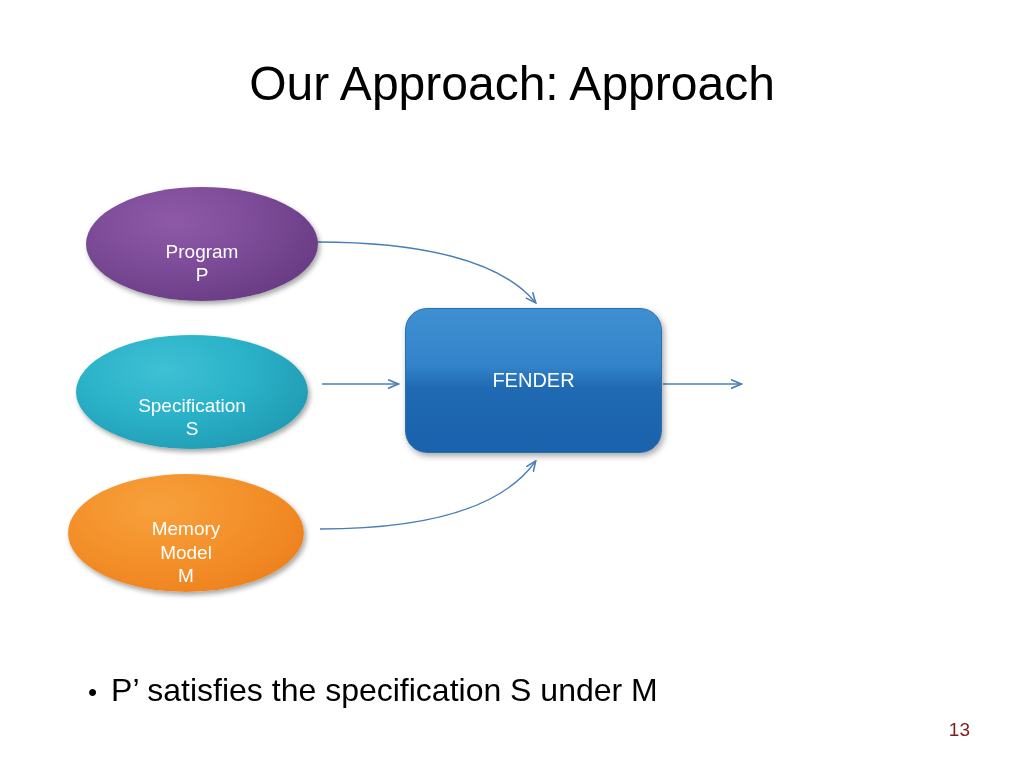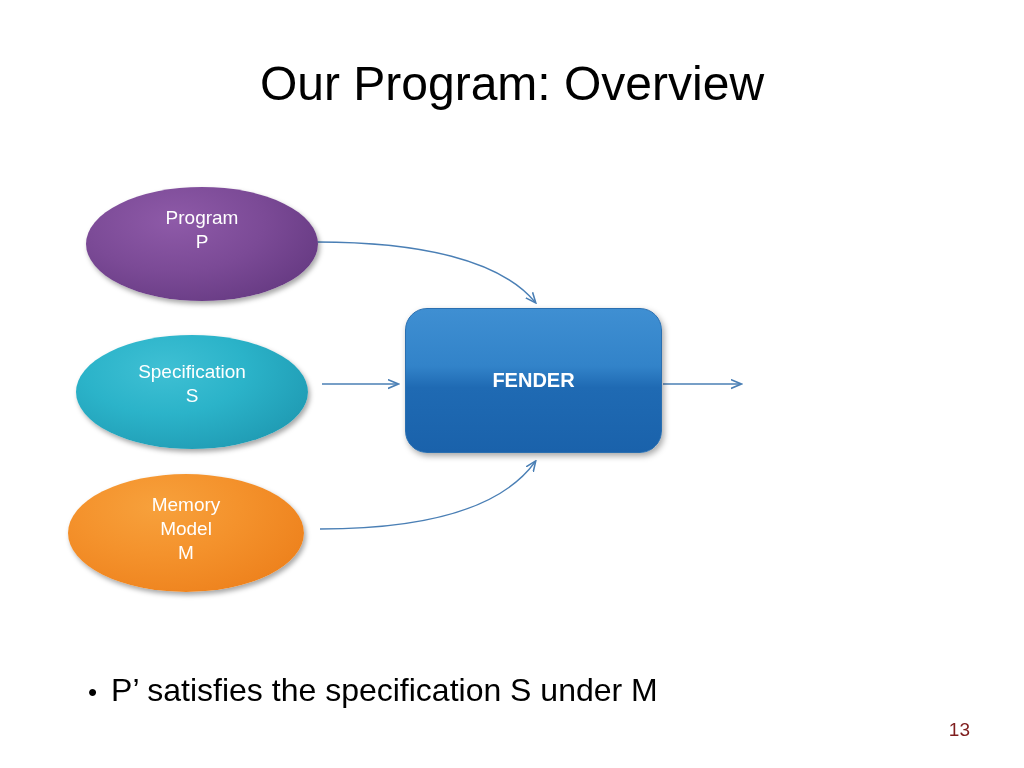--- a/index.html
+++ b/index.html
@@ -52,20 +52,21 @@
     display: flex;
     align-items: center;
     justify-content: center;
     text-align: center;
     color: #ffffff;
     line-height: 1.25;
     box-sizing: border-box;
   }
   .ellipse {
     border-radius: 50%;
+    align-items: flex-end;
   }
   .node-label {
     display: block;
     width: 100%;
     white-space: pre-line;
   }
 
   
   #node-program-p {
     left: 86px;
@@ -107,21 +108,21 @@
     left: 405px;
     top: 158px;
     width: 257px;
     height: 145px;
     border-radius: 22px;
     background: linear-gradient(180deg, #3f8fd2 0%, #3283c9 40%, #1f6ab3 55%, #1a62ab 100%);
     border: 1px solid #2a6fb0;
     box-shadow: 2px 3px 6px rgba(0,0,0,0.35);
     font-size: 20px;
   }
-  #node-fender .node-label { transform: translateY(0px); font-weight: bold; }
+  #node-fender .node-label { transform: translateY(0px); }
 
   
   #node-program-p-fences {
     left: 746px;
     top: 180px;
     width: 196px;
     height: 112px;
     background: radial-gradient(ellipse at 38% 28%, #9a64b0 0%, #8954a2 42%, #764490 75%, #69397f 100%);
     box-shadow: 2px 3px 5px rgba(0,0,0,0.35);
     font-size: 19px;
@@ -150,21 +151,21 @@
     bottom: 27px;
     font-size: 19px;
     color: #7f1d1d;
   }
 </style>
 </head>
 <body>
 
 <div class="slide">
 
-  <div id="slide-title">Our Program: Overview</div>
+  <div id="slide-title">Our Approach: Approach</div>
 
   <div id="diagram">
 
     <svg class="connectors" viewBox="0 0 1024 470" xmlns="http://www.w3.org/2000/svg">
       <defs>
         <marker id="arrowhead" markerWidth="9" markerHeight="9" refX="7" refY="4" orient="auto">
           <path d="M0,0.6 L8,4 L0,7.4" fill="none" stroke="#4a7fb5" stroke-width="1.2"></path>
         </marker>
       </defs>
 

